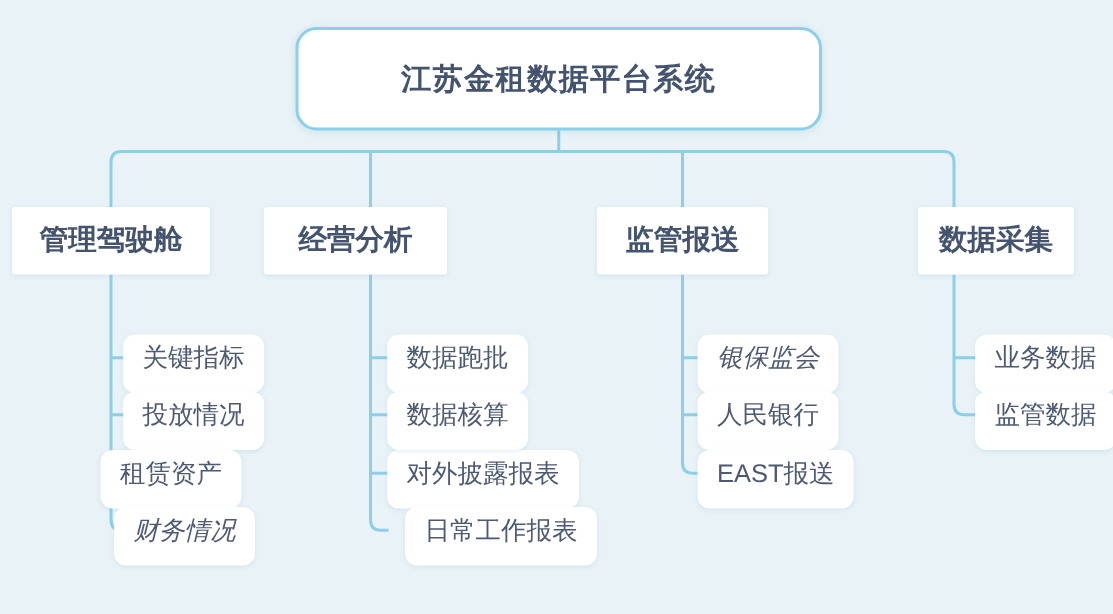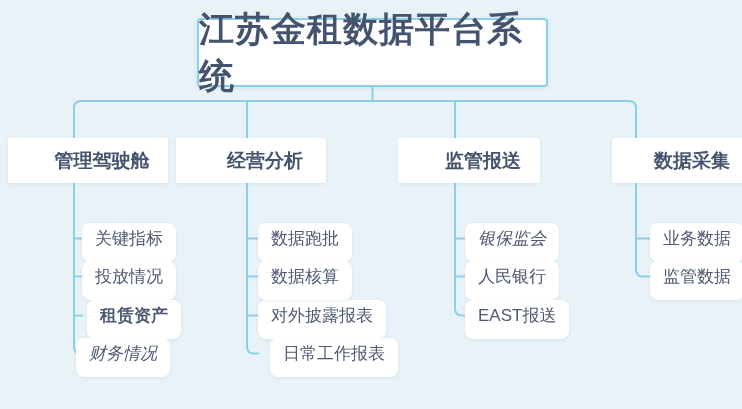--- a/index.html
+++ b/index.html
@@ -28,37 +28,36 @@
     fill:none;
     stroke:var(--line-color);
     stroke-width:2;
   }
   .root-node{
     position:absolute;
     left:197px;top:18px;width:351px;height:69px;
     box-sizing:border-box;
     background:var(--node-bg);
     border:2px solid var(--title-border);
-    border-radius:4px;
+    border-radius:14px;
     display:flex;align-items:center;justify-content:center;
-    font-size:35px;font-weight:bold;
+    font-size:20px;font-weight:bold;
     color:var(--heading-text);
     letter-spacing:1px;
     box-shadow:0 1px 4px rgba(110,160,190,0.18);
   }
   .branch-node{
     position:absolute;
     top:138px;height:45px;line-height:45px;
     background:var(--node-bg);
     border-radius:2px;
     text-align:center;
     font-size:19px;font-weight:bold;
     color:var(--heading-text);
     box-shadow:0 1px 3px rgba(110,160,190,0.15);
-    padding-left:28px;
   }
   .leaf-node{
     position:absolute;
     height:39px;line-height:31px;
     padding:0 13px;
     background:var(--node-bg);
     border-radius:8px;
     font-size:17px;
     color:var(--leaf-text);
     white-space:nowrap;
@@ -98,21 +97,21 @@
 
   <div class="root-node">江苏金租数据平台系统</div>
 
   <div class="branch-node" style="left:8px;width:132px;">管理驾驶舱</div>
   <div class="branch-node" style="left:176px;width:122px;">经营分析</div>
   <div class="branch-node" style="left:398px;width:114px;">监管报送</div>
   <div class="branch-node" style="left:584px;width:104px;margin-left:28px;">数据采集</div>
 
   <div class="leaf-node" style="left:82px;top:223px;">关键指标</div>
   <div class="leaf-node" style="left:82px;top:261px;">投放情况</div>
-  <div class="leaf-node" style="left:87px;top:300px;font-weight:bold;">租赁资产</div>
+  <div class="leaf-node" style="left:67px;top:300px;">租赁资产</div>
   <div class="leaf-node" style="left:76px;top:338px;font-style:italic;">财务情况</div>
 
   <div class="leaf-node" style="left:258px;top:223px;">数据跑批</div>
   <div class="leaf-node" style="left:258px;top:300px;">对外披露报表</div>
   <div class="leaf-node" style="left:258px;top:261px;">数据核算</div>
   <div class="leaf-node" style="left:258px;top:338px;margin-left:12px;">日常工作报表</div>
 
   <div class="leaf-node" style="left:465px;top:223px;font-style:italic;">银保监会</div>
   <div class="leaf-node" style="left:465px;top:261px;">人民银行</div>
   <div class="leaf-node" style="left:465px;top:300px;">EAST报送</div>

